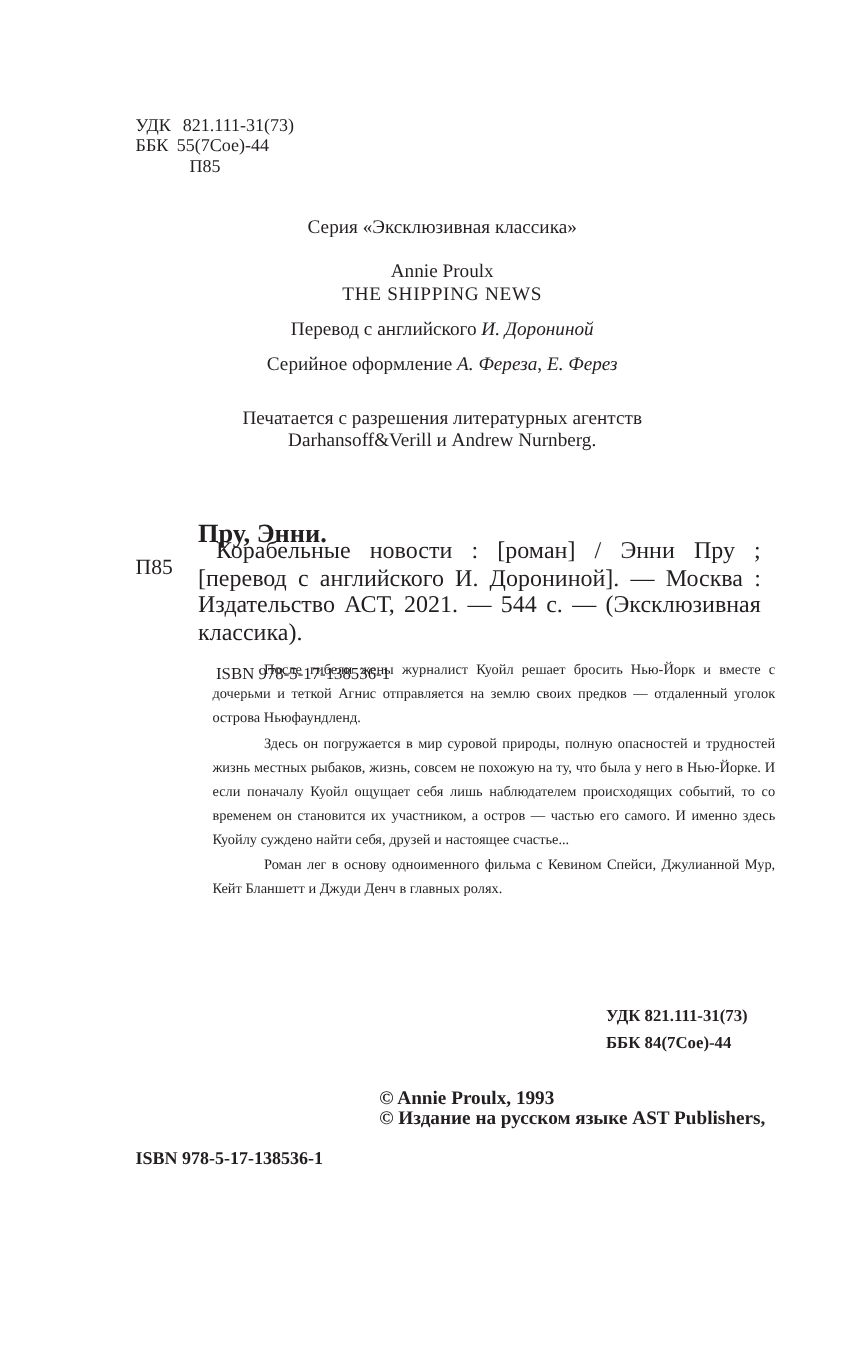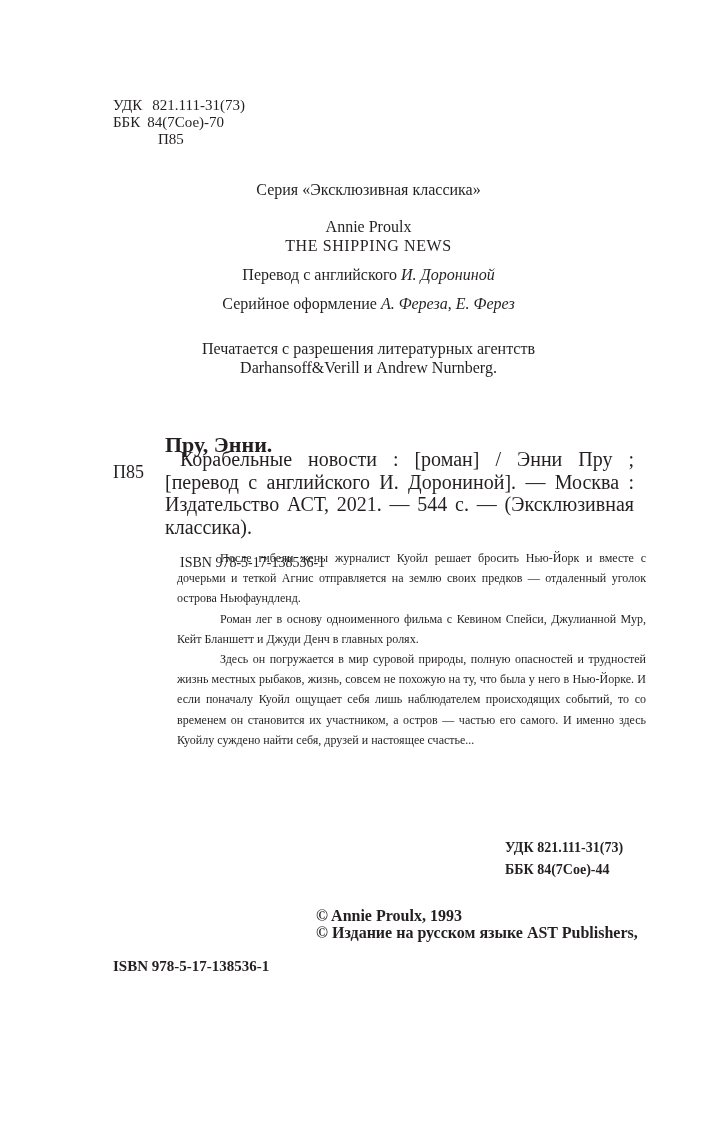--- a/index.html
+++ b/index.html
@@ -115,21 +115,21 @@
       line-height: 17px;
       font-weight: bold;
       white-space: nowrap;
     }
   </style>
 </head>
 <body>
 
 <div class="abs class-block">
   <div class="class-line"><span>УДК</span><span class="class-udk-val">821.111-31(73)</span></div>
-  <div class="class-line"><span>ББК</span><span class="class-bbk-val">84(7Сое)-70</span></div>
+  <div class="class-line"><span>ББК</span><span class="class-bbk-val">55(7Сое)-44</span></div>
   <div class="class-line class-p85">П85</div>
 </div>
 
 <div class="abs center-block series">Серия «Эксклюзивная классика»</div>
 
 <div class="abs center-block author-en">Annie Proulx</div>
 <div class="abs center-block title-en">THE SHIPPING NEWS</div>
 
 <div class="abs center-block translation"><span>Перевод с английского </span><span class="italic">И. Дорониной</span></div>
 
@@ -140,22 +140,22 @@
   <div>Darhansoff&amp;Verill и Andrew Nurnberg.</div>
 </div>
 
 <div class="abs card-author">Пру, Энни.</div>
 <div class="abs card-code">П85</div>
 <div class="abs card-desc">Корабельные новости : [роман] / Энни Пру ; [перевод с английского И. Дорониной]. — Москва : Издательство АСТ, 2021. — 544 с. — (Эксклюзивная классика).</div>
 <div class="abs card-isbn">ISBN 978-5-17-138536-1</div>
 
 <div class="abs annotation">
   <p>После гибели жены журналист Куойл решает бросить Нью-Йорк и вместе с дочерьми и теткой Агнис отправляется на землю своих предков — отдаленный уголок острова Ньюфаундленд.</p>
+  <p>Здесь он погружается в мир суровой природы, полную опасностей и трудностей жизнь местных рыбаков, жизнь, совсем не похожую на ту, что была у него в Нью-Йорке. И если поначалу Куойл ощущает себя лишь наблюдателем происходящих событий, то со временем он становится их участником, а остров — частью его самого. И именно здесь Куойлу суждено найти себя, друзей и настоящее счастье...</p>
   <p>Роман лег в основу одноименного фильма с Кевином Спейси, Джулианной Мур, Кейт Бланшетт и Джуди Денч в главных ролях.</p>
-  <p>Здесь он погружается в мир суровой природы, полную опасностей и трудностей жизнь местных рыбаков, жизнь, совсем не похожую на ту, что была у него в Нью-Йорке. И если поначалу Куойл ощущает себя лишь наблюдателем происходящих событий, то со временем он становится их участником, а остров — частью его самого. И именно здесь Куойлу суждено найти себя, друзей и настоящее счастье...</p>
 </div>
 
 <div class="abs udk-bold">
   <div>УДК 821.111-31(73)</div>
   <div>ББК 84(7Сое)-44</div>
 </div>
 
 <div class="abs copyright">
   <div class="copyright-line">© Annie Proulx, 1993</div>
   <div class="copyright-line">© Издание на русском языке AST Publishers,</div>

